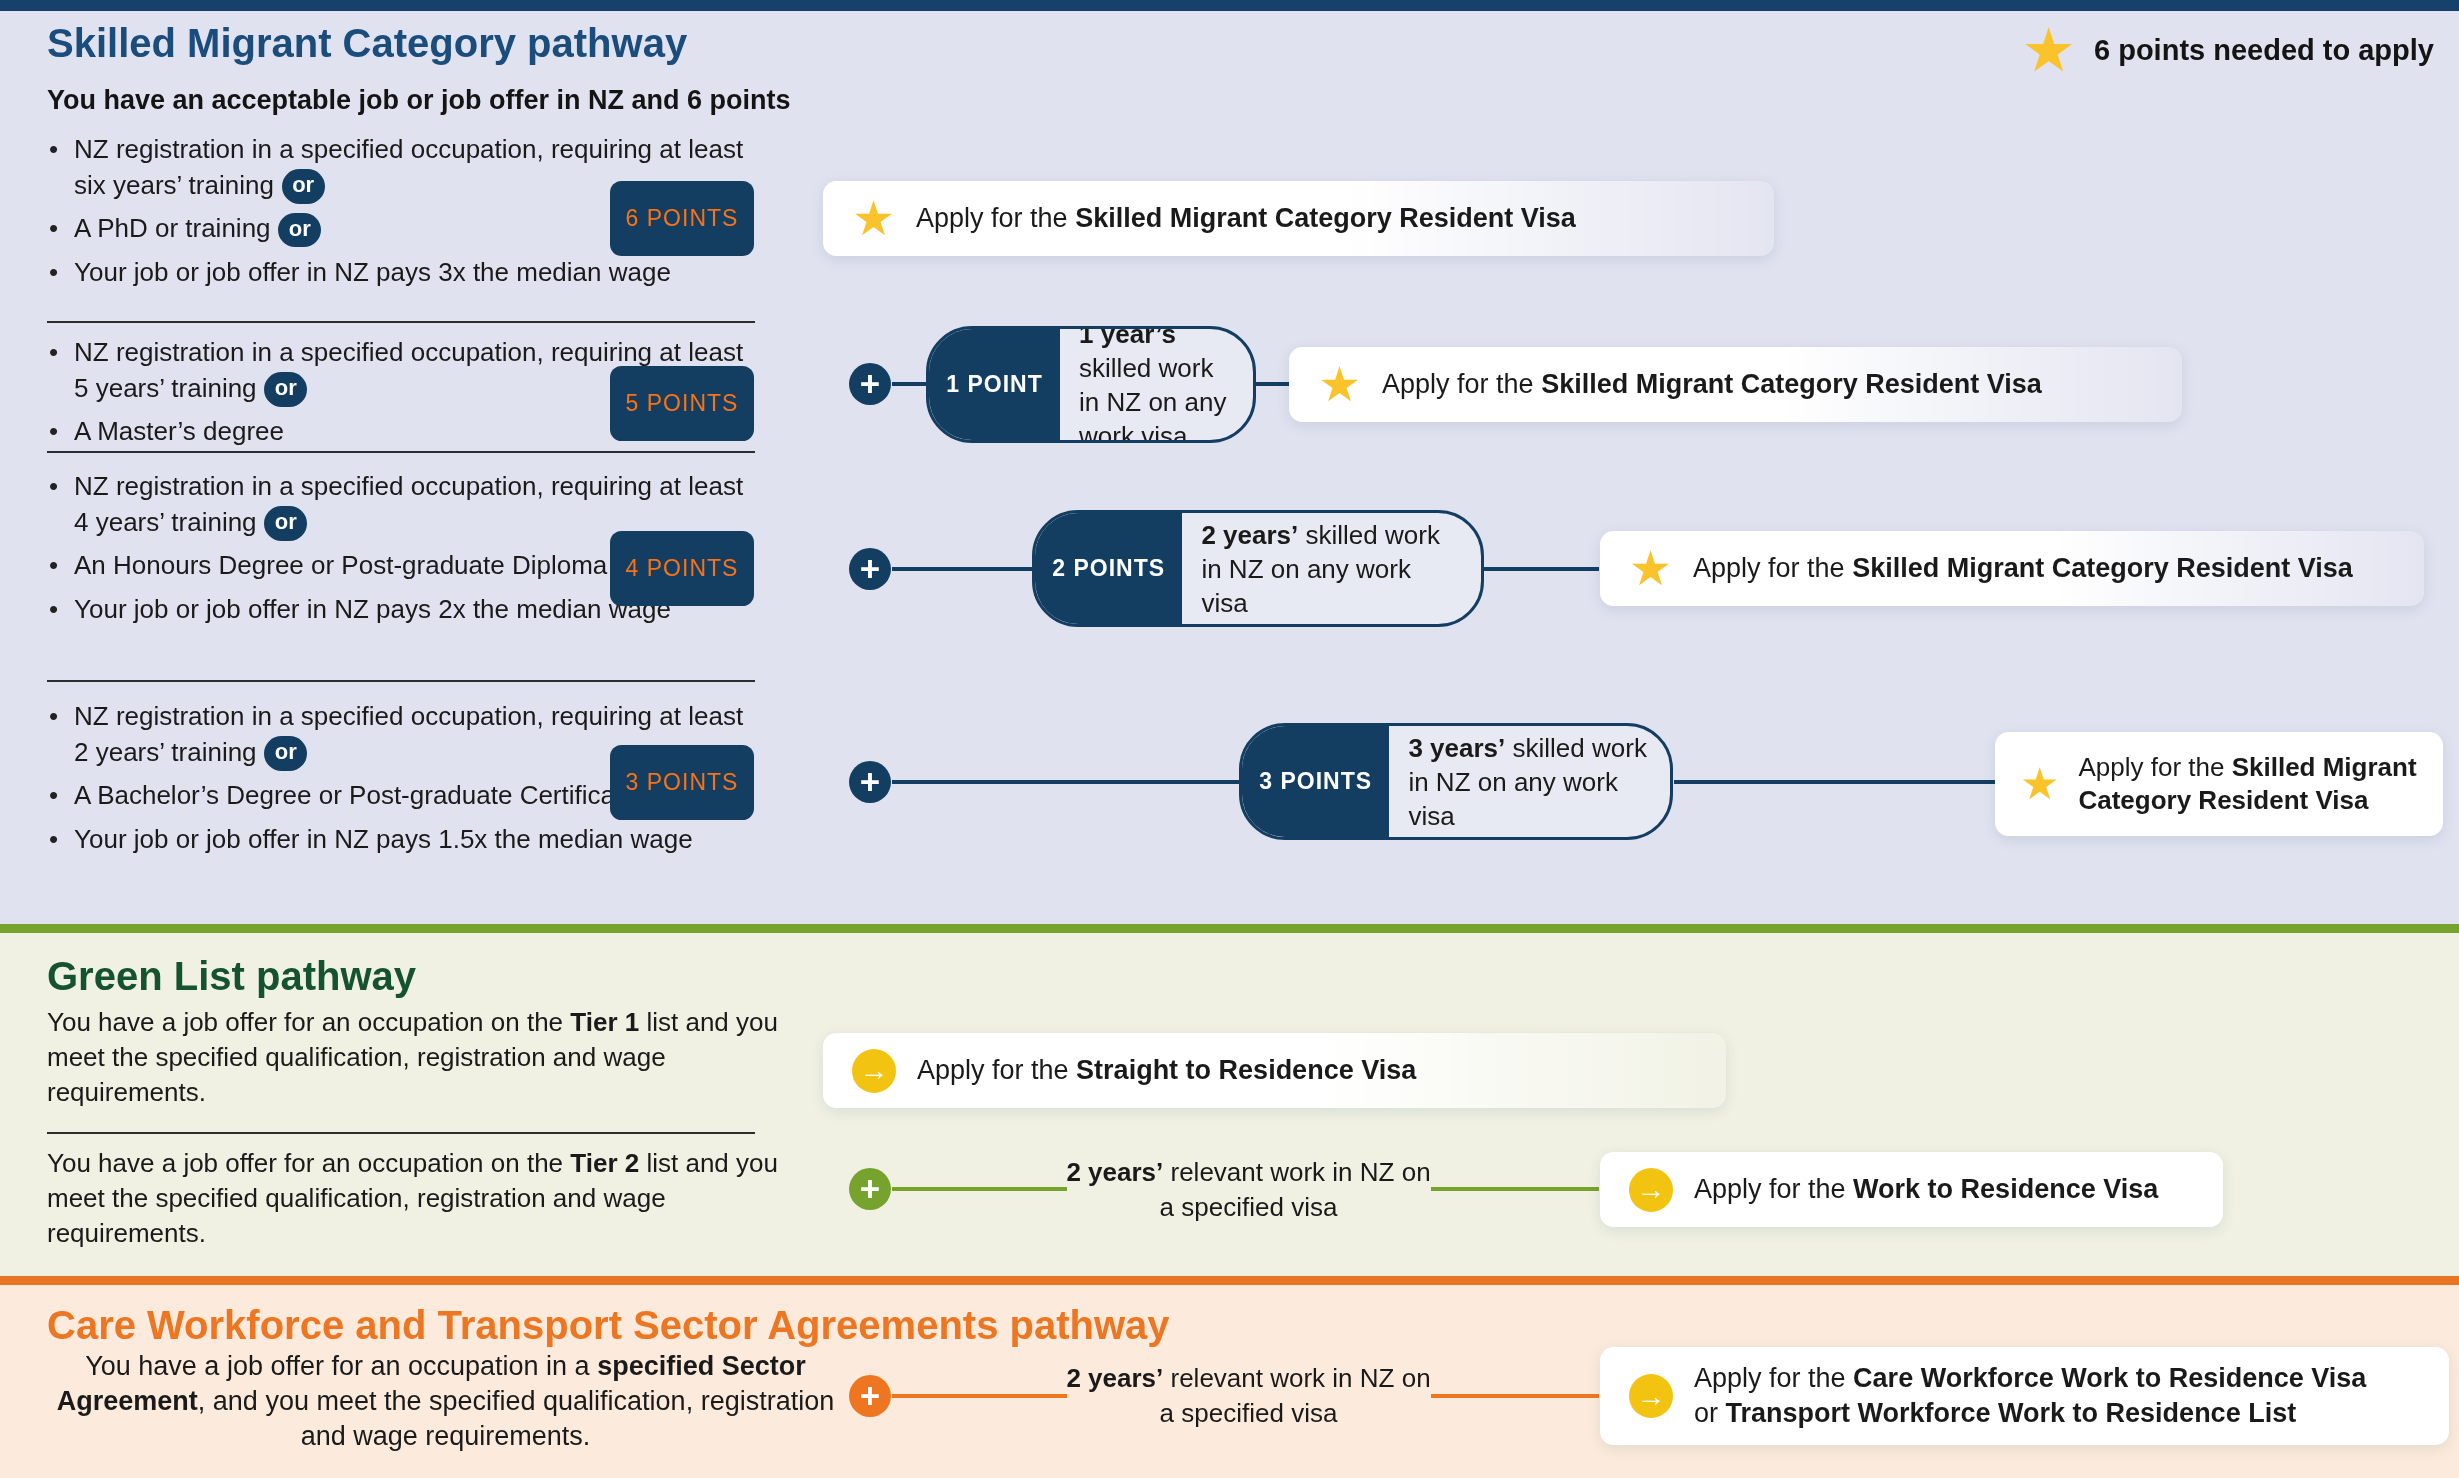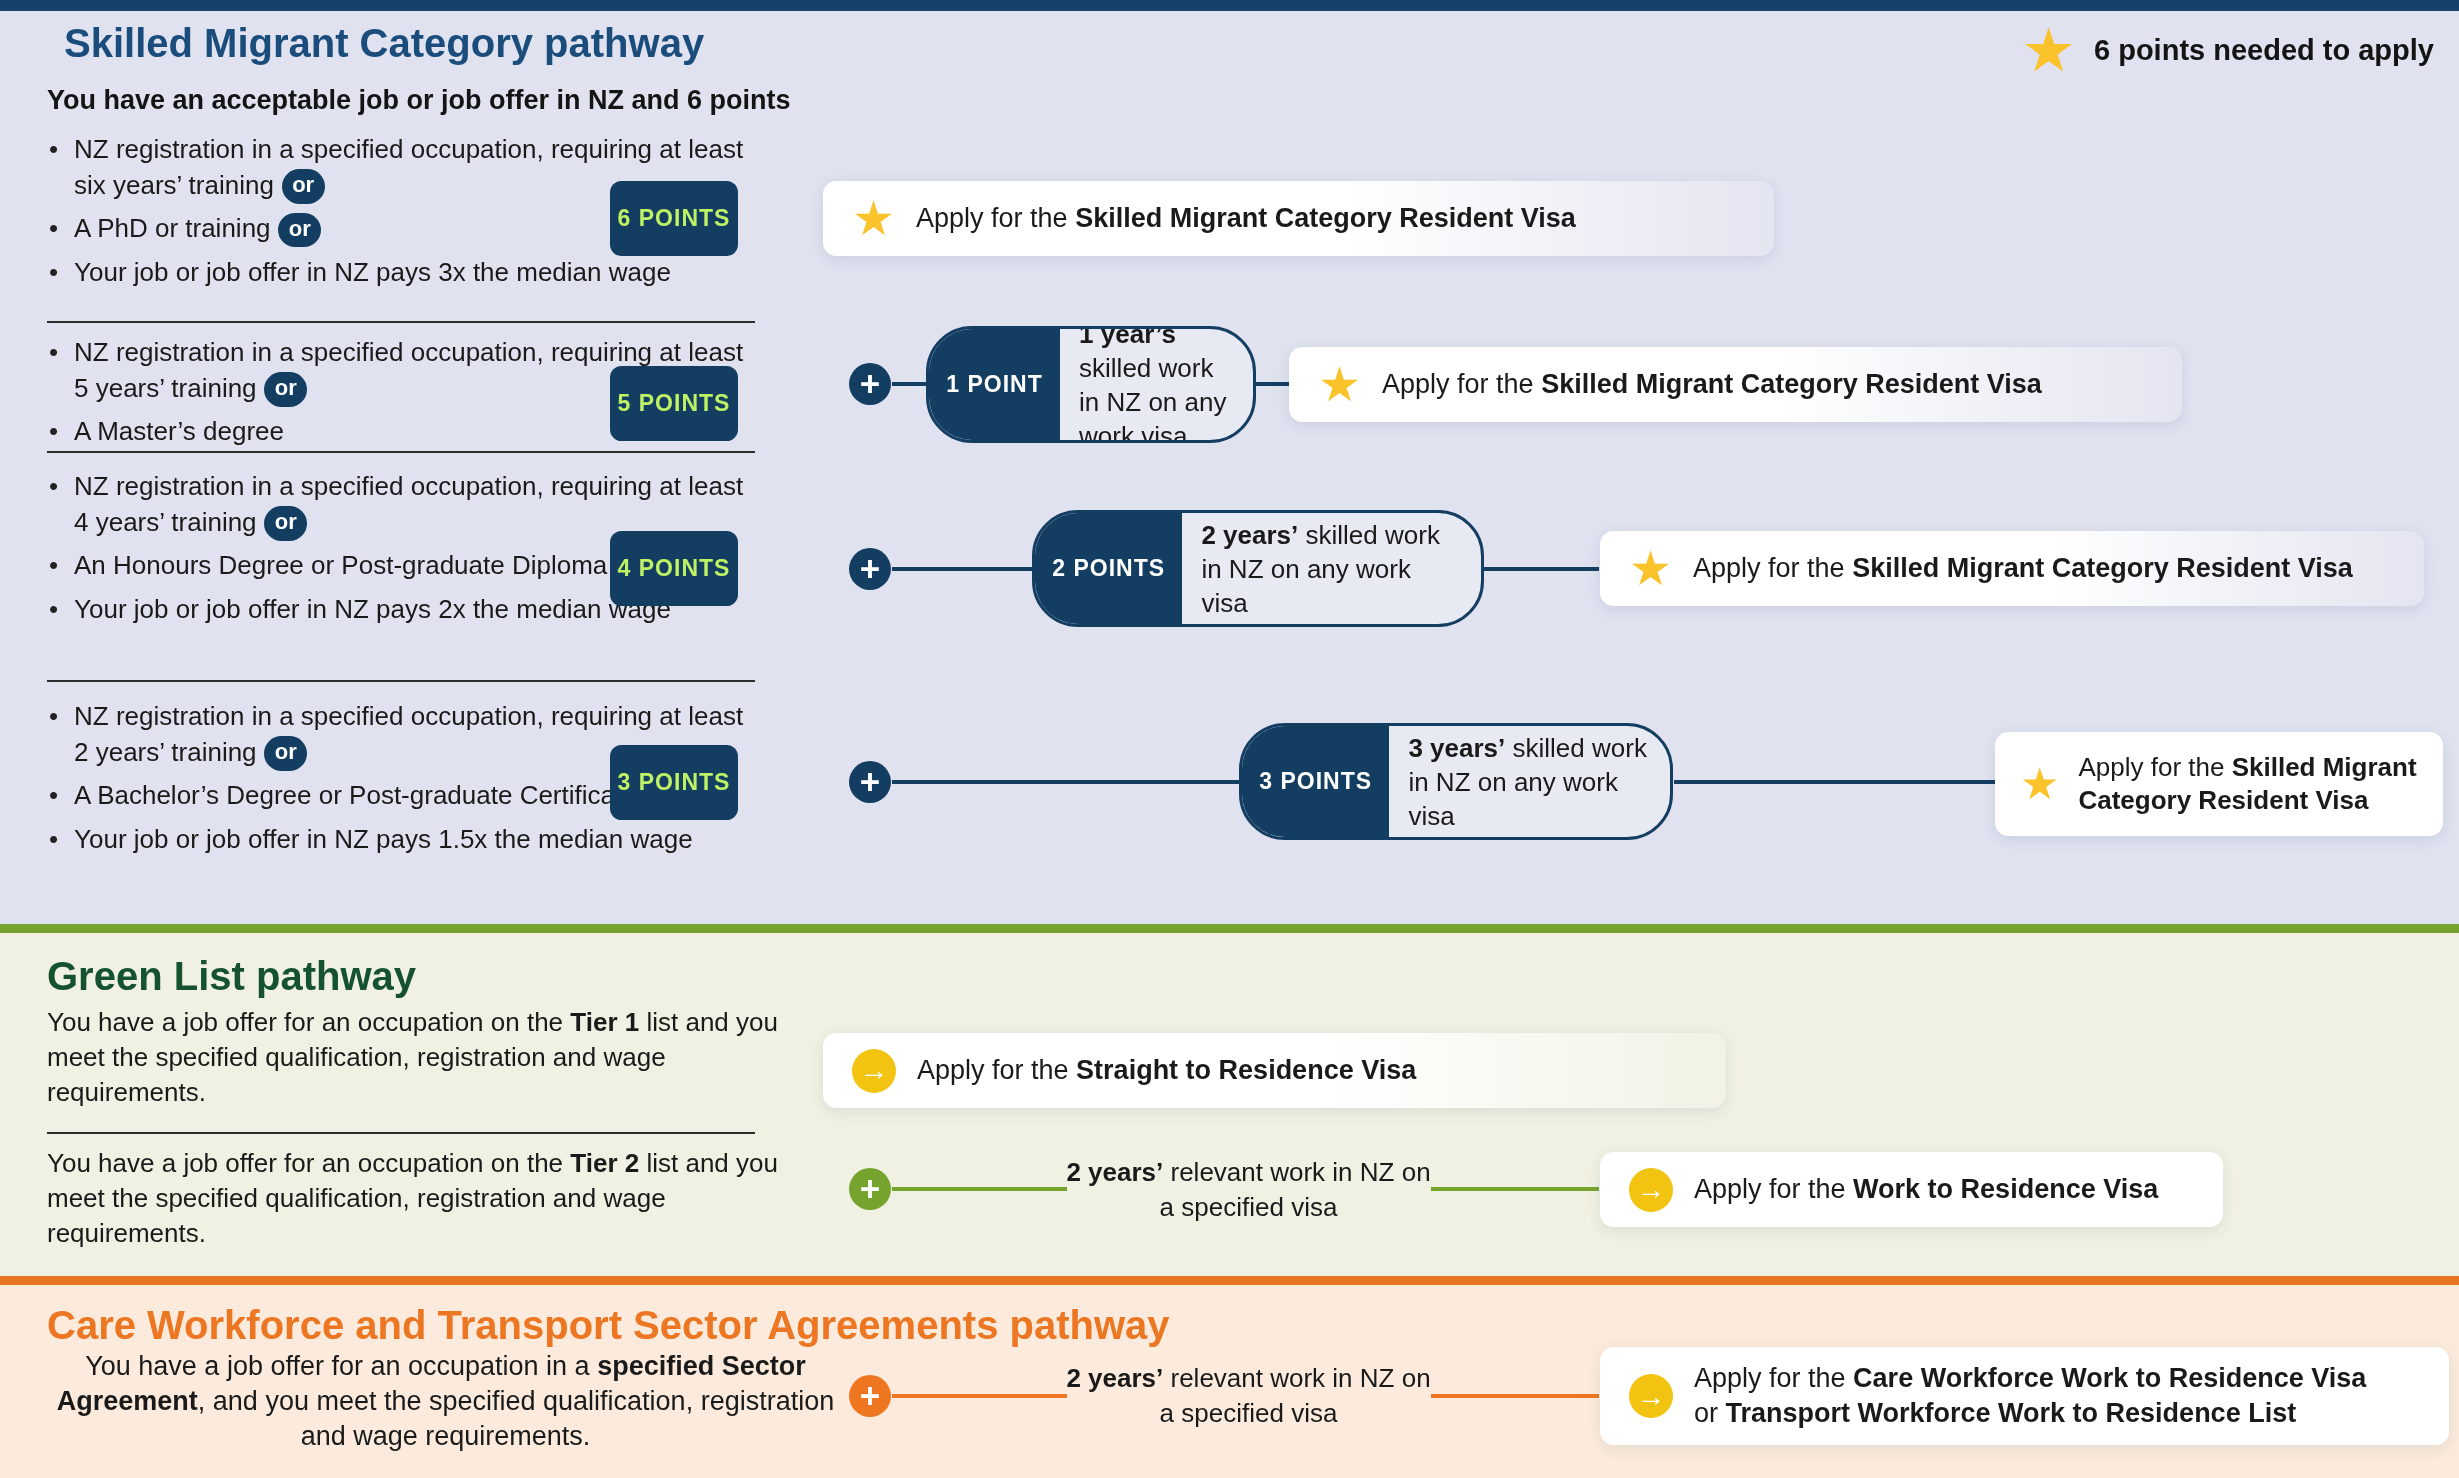--- a/index.html
+++ b/index.html
@@ -22,22 +22,22 @@
   .star{color:#fbc32b;font-size:48px;line-height:1;flex:none;}
   .star.big{font-size:54px;}
   
   .bullets{width:716px;font-size:26px;line-height:36px;}
   .bullets ul{list-style:none;margin:0;padding:0;}
   .bullets li{position:relative;padding-left:27px;margin-bottom:6.7px;}
   .bullets li::before{content:"\2022";position:absolute;left:1.9px;top:0;color:#222;}
   .or-badge{display:inline-block;background:#133e62;color:#fff;font-weight:bold;font-size:22px;
             line-height:1;padding:4.8px 10.6px 7.7px;border-radius:19px;margin-left:7.7px;vertical-align:1.9px;}
   
-  .points-badge{position:absolute;left:610px;width:128px;height:75px;background:#133e62;color:#bef264;
-                font-weight:bold;font-size:23px;letter-spacing:1px;border-radius:11.5px;
+  .points-badge{position:absolute;left:610px;width:144px;height:75px;background:#133e62;color:#f97316;
+                font-weight:normal;font-size:23px;letter-spacing:1px;border-radius:11.5px;
                 display:flex;align-items:center;justify-content:center;white-space:nowrap;}
   .divider{position:absolute;left:47px;width:708px;height:1.9px;background:#2d2d2d;}
   
   .apply-box{position:absolute;display:flex;align-items:center;gap:21px;padding-left:29px;
              border-radius:13.4px;font-size:27px;box-shadow:0 3.8px 13.4px rgba(19,62,99,0.10);
              box-sizing:border-box;background:#ffffff;}
   .apply-box.fade{background:linear-gradient(90deg,#ffffff 55%,rgba(255,255,255,0.10) 100%);}
   .apply-box .txt{line-height:35px;}
   .b{font-weight:bold;}
   
@@ -59,21 +59,21 @@
   .pill-text{display:flex;align-items:center;padding:0 19px;font-size:26px;line-height:34px;}
   
   .mid-text{position:absolute;text-align:center;font-size:26px;line-height:35px;}
 </style>
 </head>
 <body>
 
 <div class="canvas">
   <div class="topbar"></div>
 
-  <div class="abs h1" style="left:64px;top:21px;">Skilled Migrant Category pathway</div>
+  <div class="abs h1" style="left:47px;top:21px;">Skilled Migrant Category pathway</div>
   <div class="abs subtitle" style="left:47px;top:85px;">You have an acceptable job or job offer in NZ and 6 points</div>
 
   <div class="abs legend" style="top:23px;right:25px;">
     <span class="star big">★</span>
     <span>6 points needed to apply</span>
   </div>
 
   <div class="abs bullets" style="left:47px;top:131px;">
     <ul>
       <li><span>NZ registration in a specified occupation, requiring at least six years’ training</span><span class="or-badge">or</span></li>

